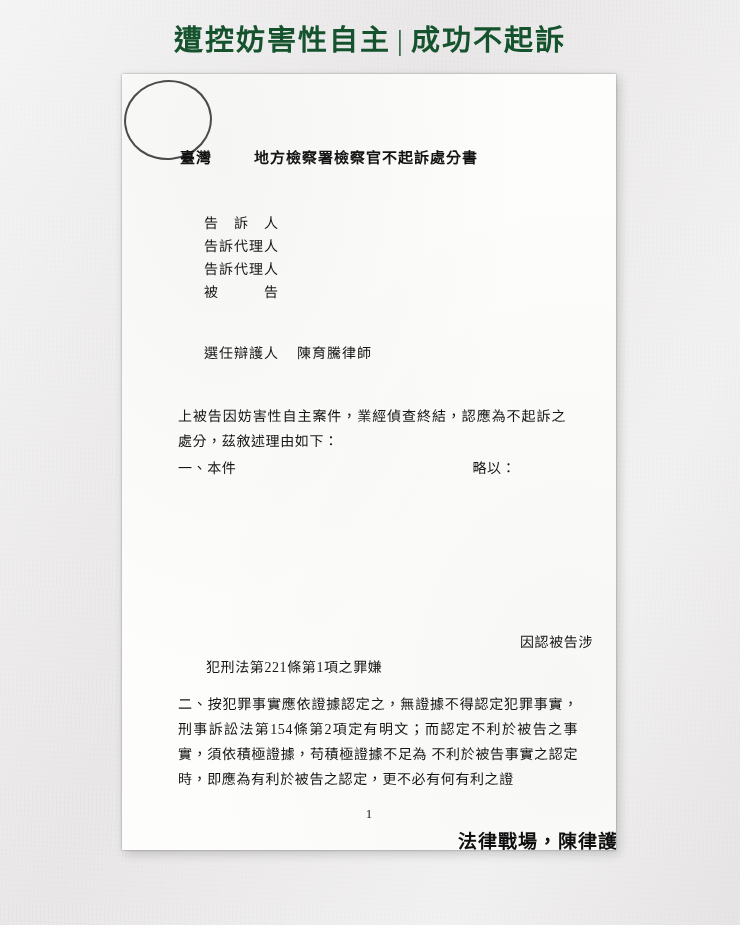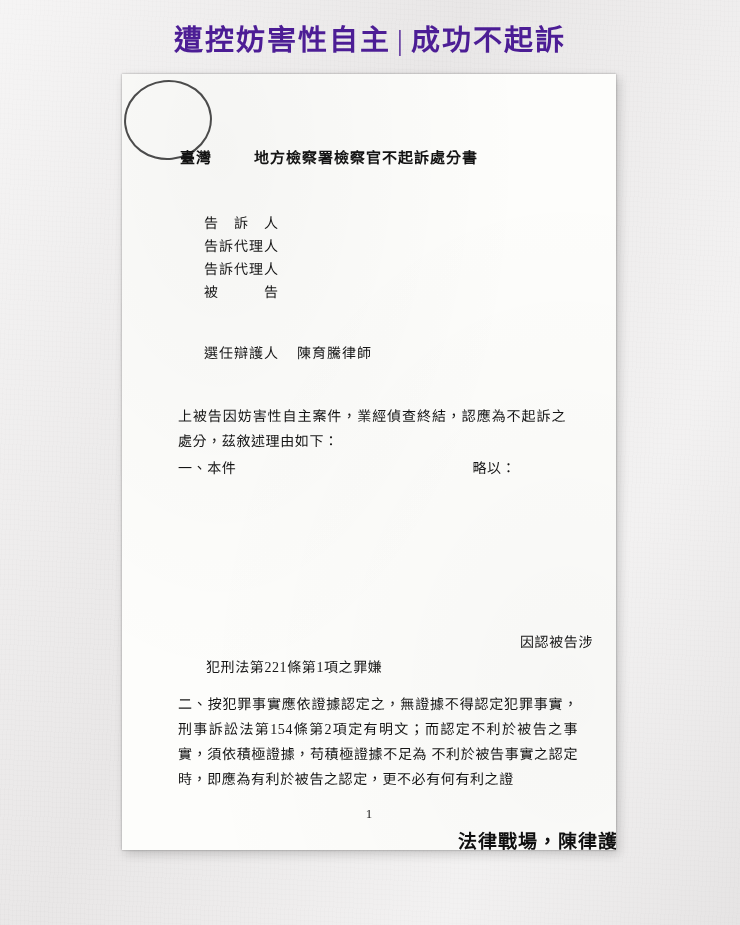--- a/index.html
+++ b/index.html
@@ -26,21 +26,21 @@
   }
   .headline {
     position: absolute;
     top: 16px;
     left: 0;
     width: 740px;
     text-align: center;
     font-size: 29px;
     letter-spacing: 2px;
     font-weight: bold;
-    color: #4c1d95;
+    color: #14532d;
     font-family: "Liberation Serif", "DejaVu Serif", serif;
   }
   .headline .sep {
     font-weight: normal;
     padding: 0 6px;
   }
 
   
   .page {
     position: absolute;

